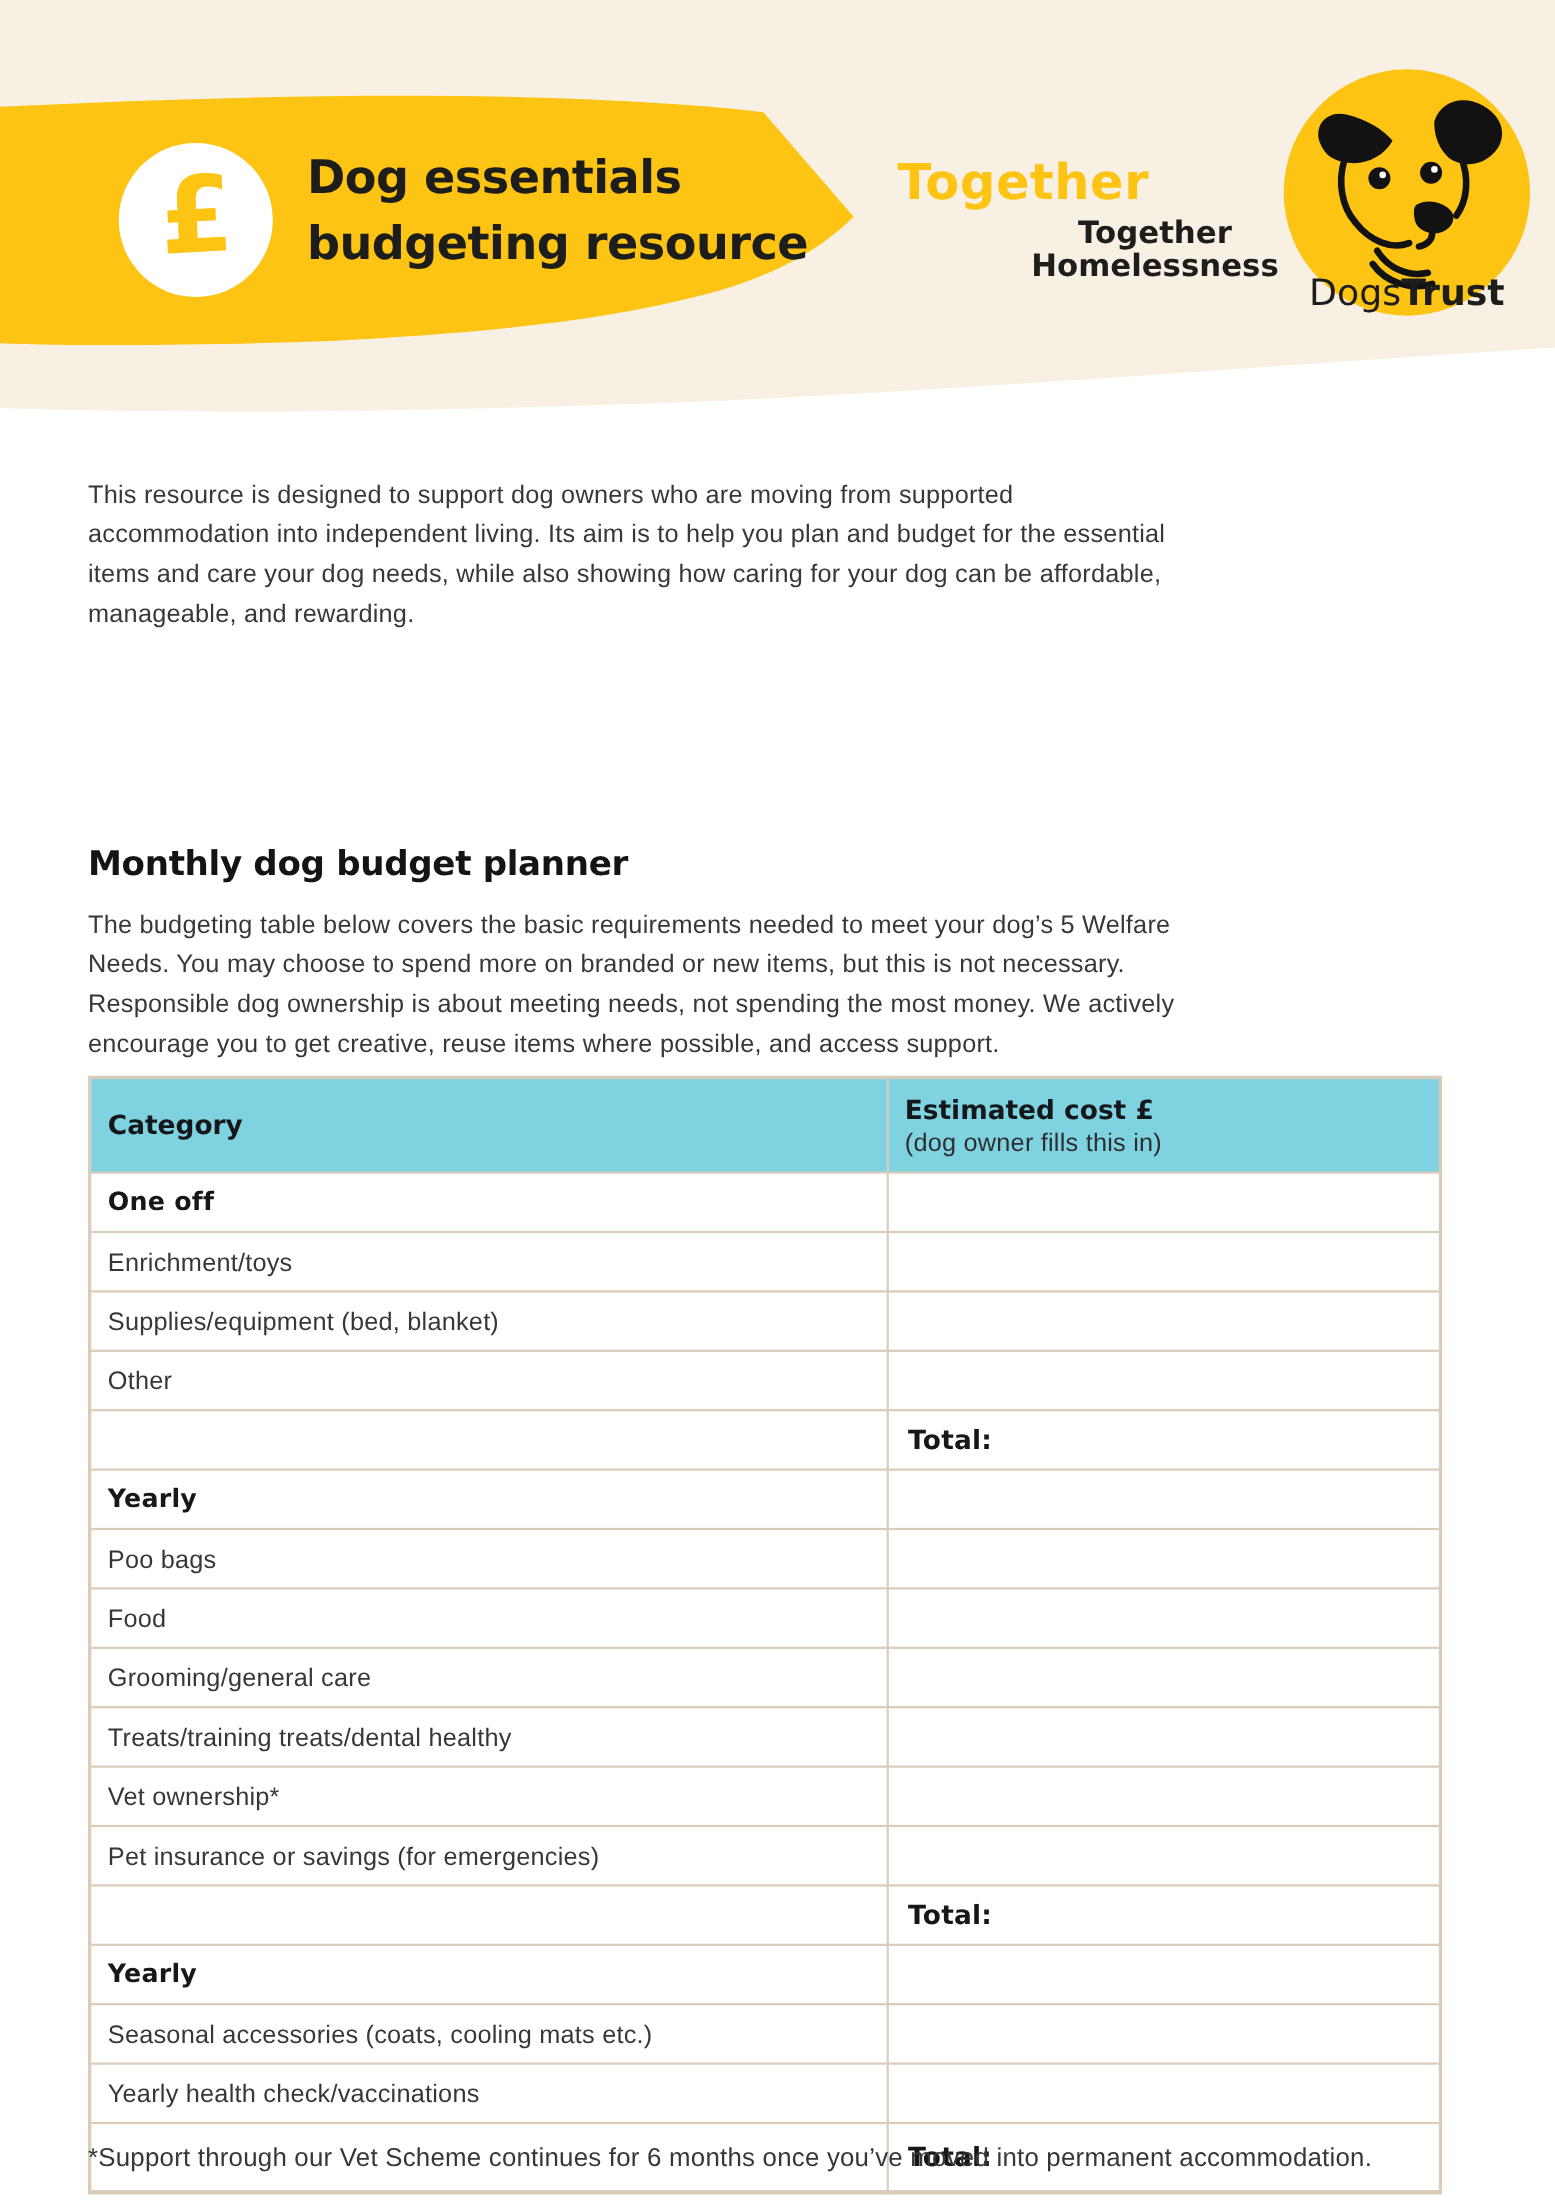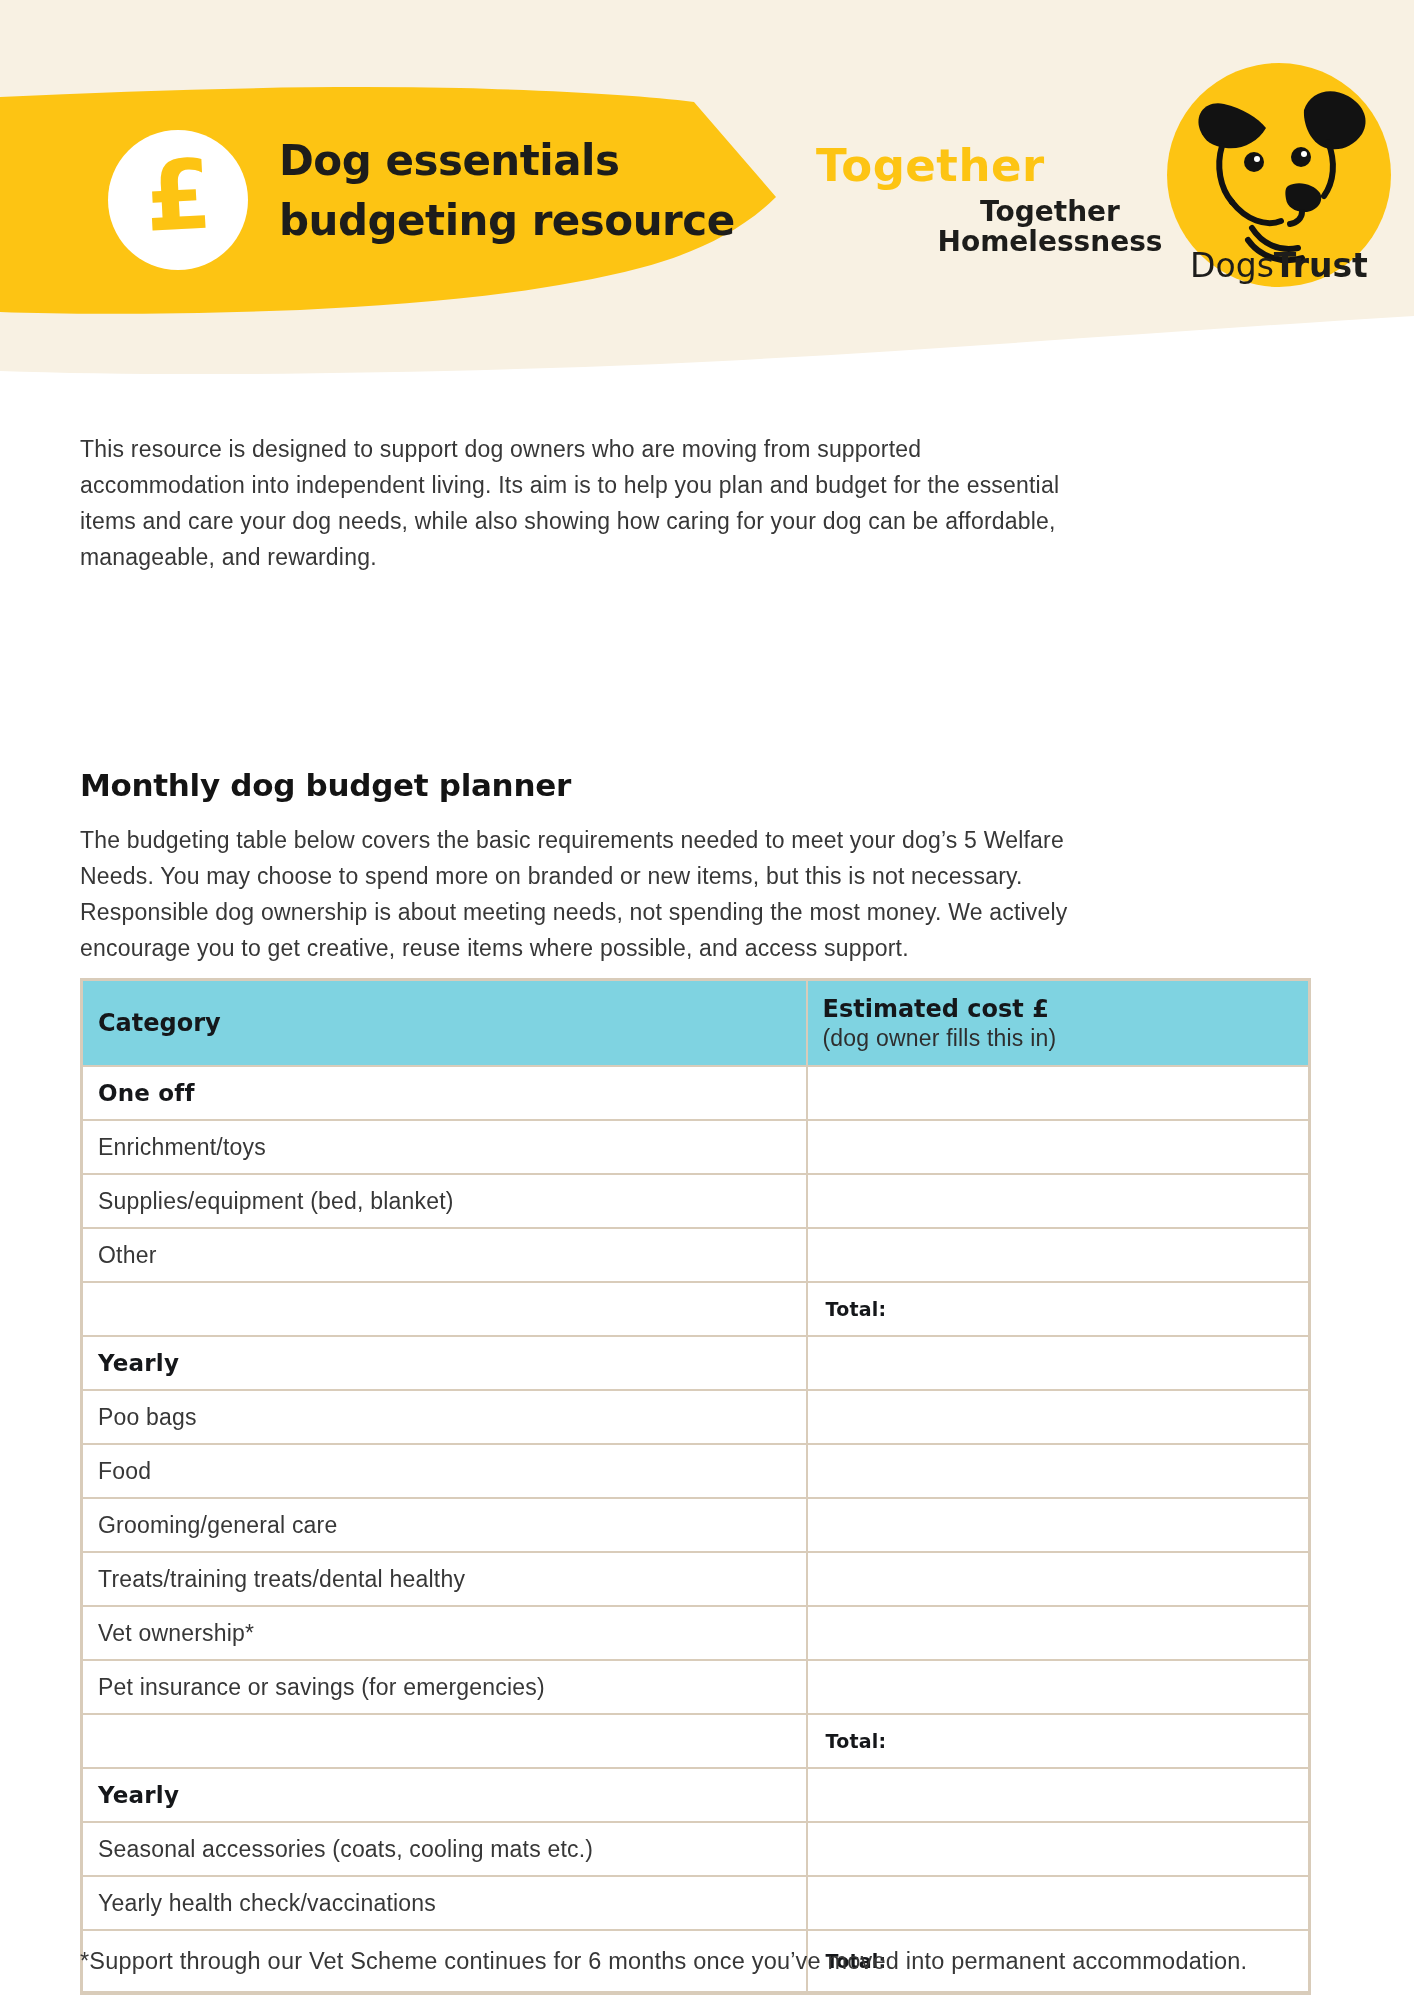--- a/index.html
+++ b/index.html
@@ -77,21 +77,21 @@
     display:block; font-size:23px; line-height:29px; color:#2e2e2e;
     font-weight:400; letter-spacing:0.2px;
   }
   .budget-table td { height:50px; font-size:23px; letter-spacing:0.2px; color:#373737; }
   .budget-table td.c1 { padding-left:15px; }
   .budget-table td.c2 { padding-left:18px; }
   .budget-table tr.row-section td.c1 {
     font-family:"DejaVu Sans", sans-serif; font-weight:700; font-size:23px; color:#15171a;
   }
   .budget-table tr.row-total td.c2 {
-    font-family:"DejaVu Sans", sans-serif; font-weight:700; font-size:19px; color:#15171a;
+    font-family:"DejaVu Sans", sans-serif; font-weight:700; font-size:24px; color:#15171a;
   }
   .budget-table tr:last-child td { height:58px; }
 
   .footnote {
     position:absolute; left:80px; top:1924px; width:1320px;
     font-size:23.5px; letter-spacing:0.2px; color:#373737;
   }
 </style>
 </head>
 <body>

